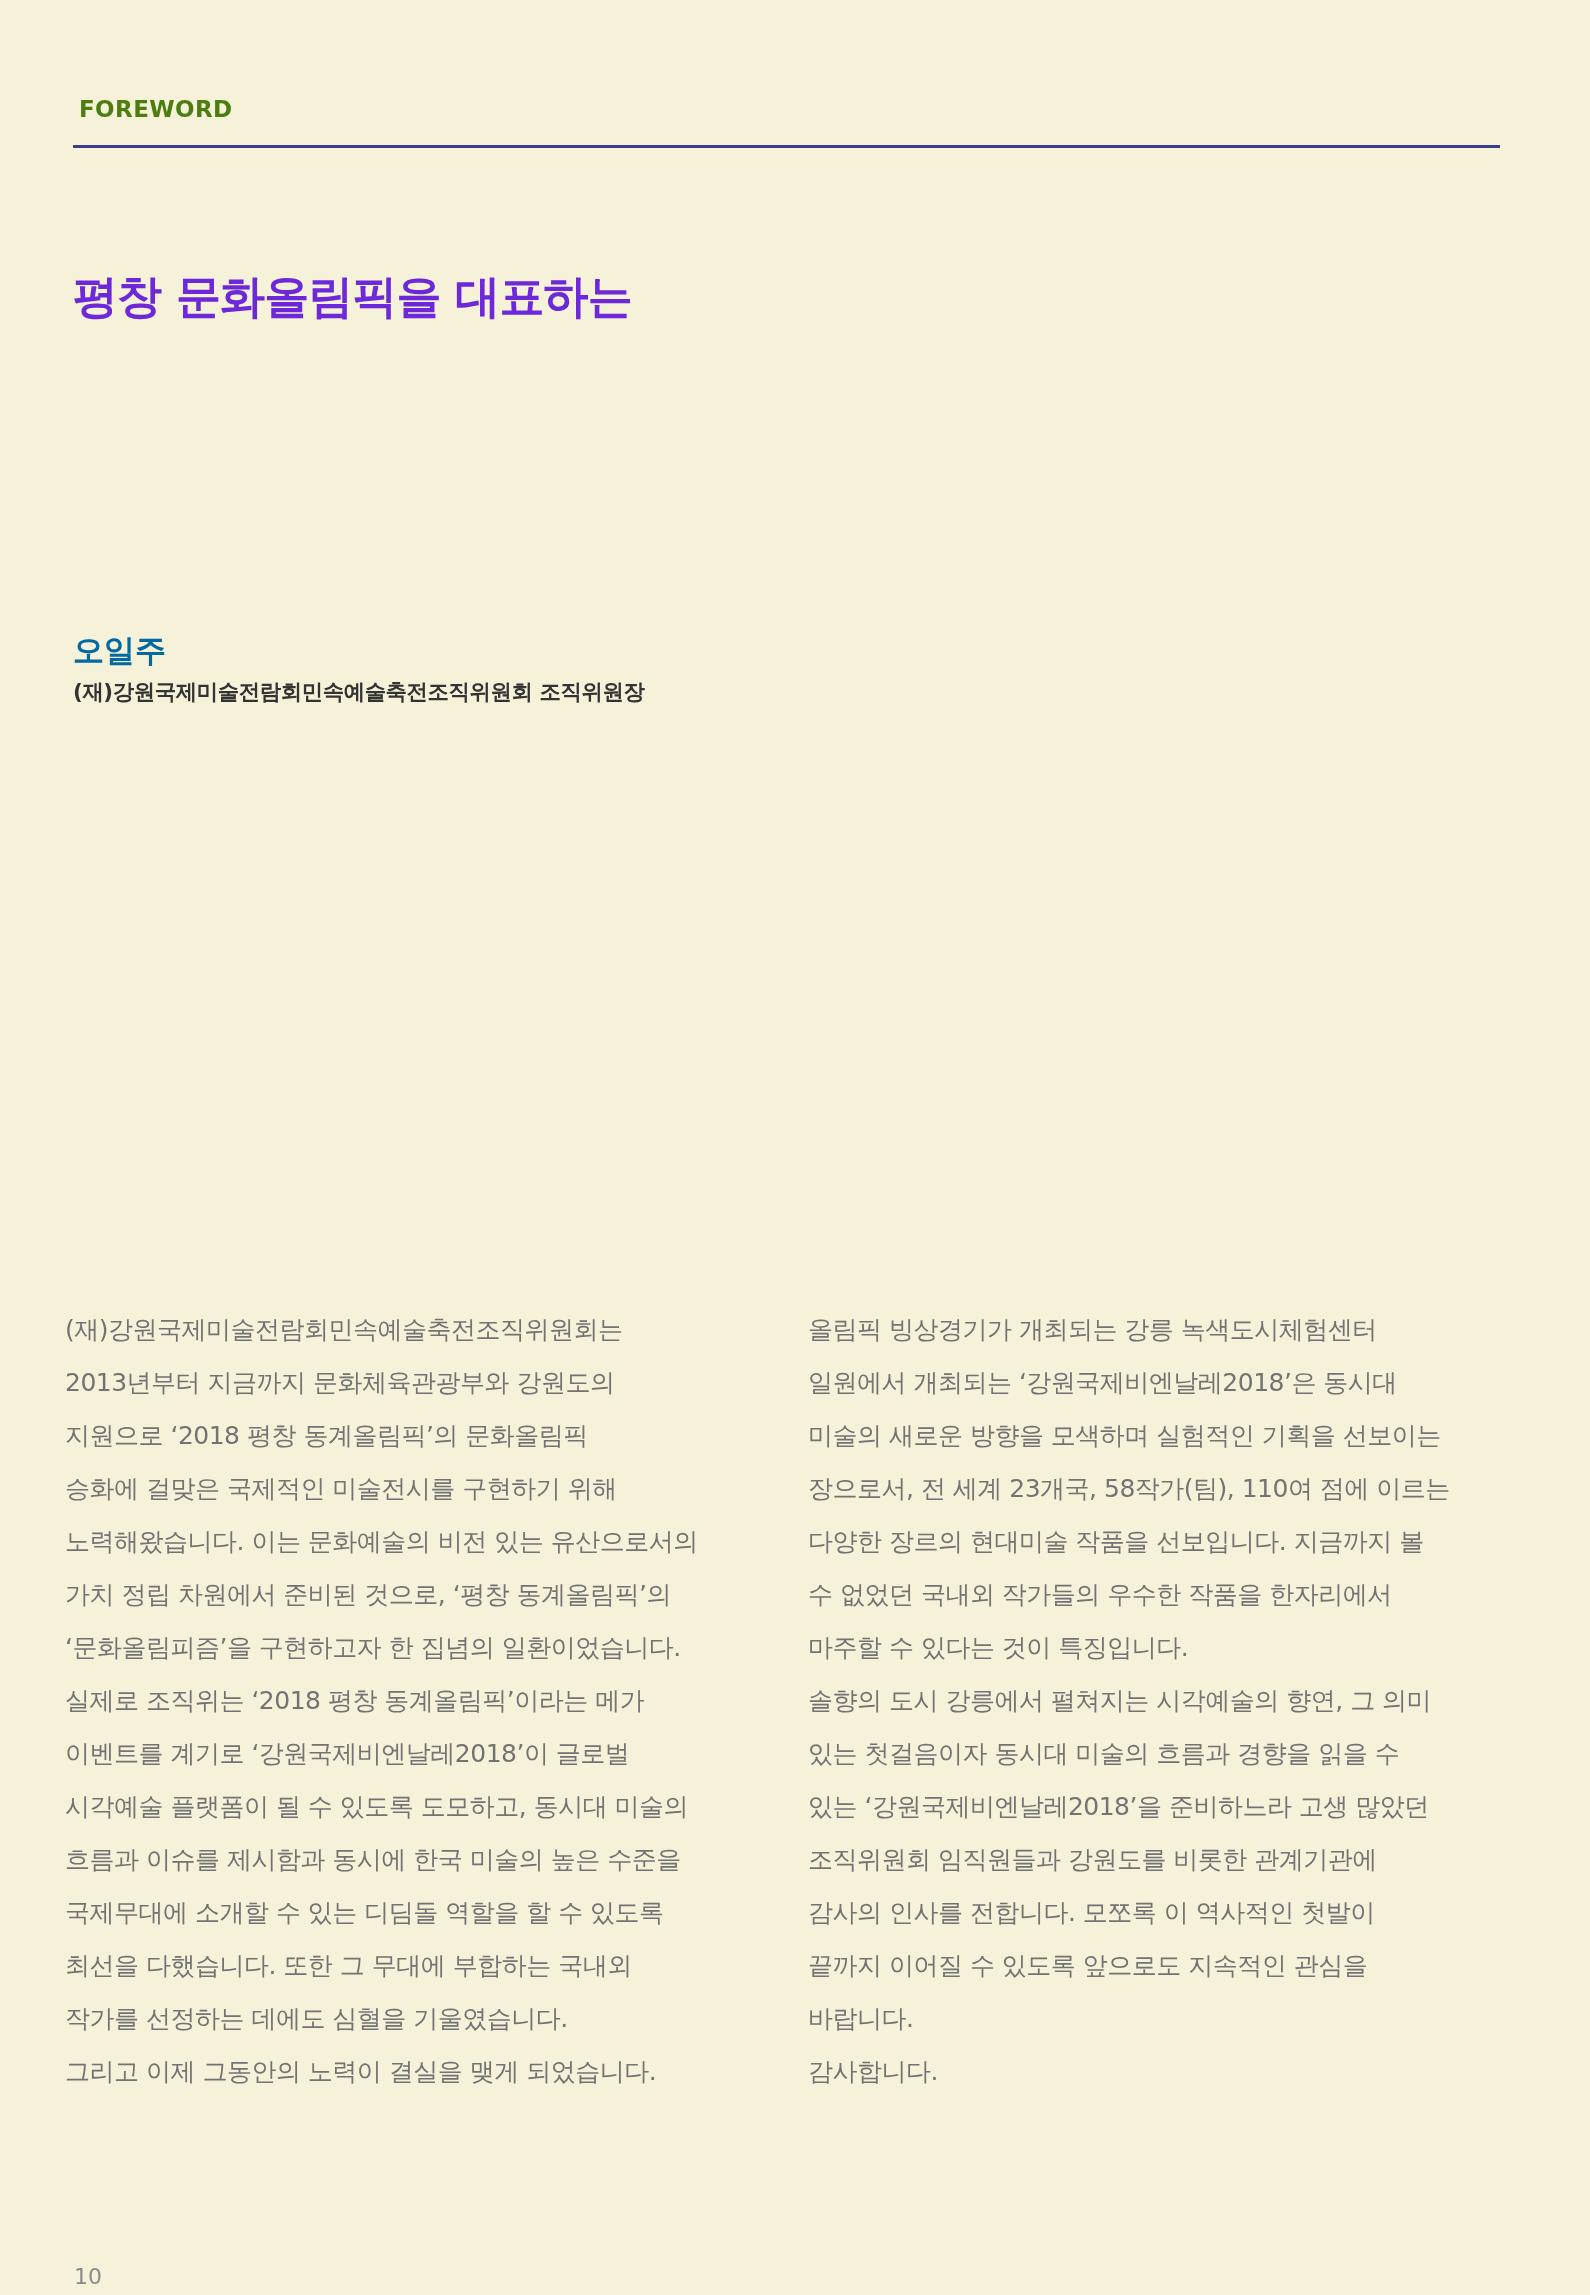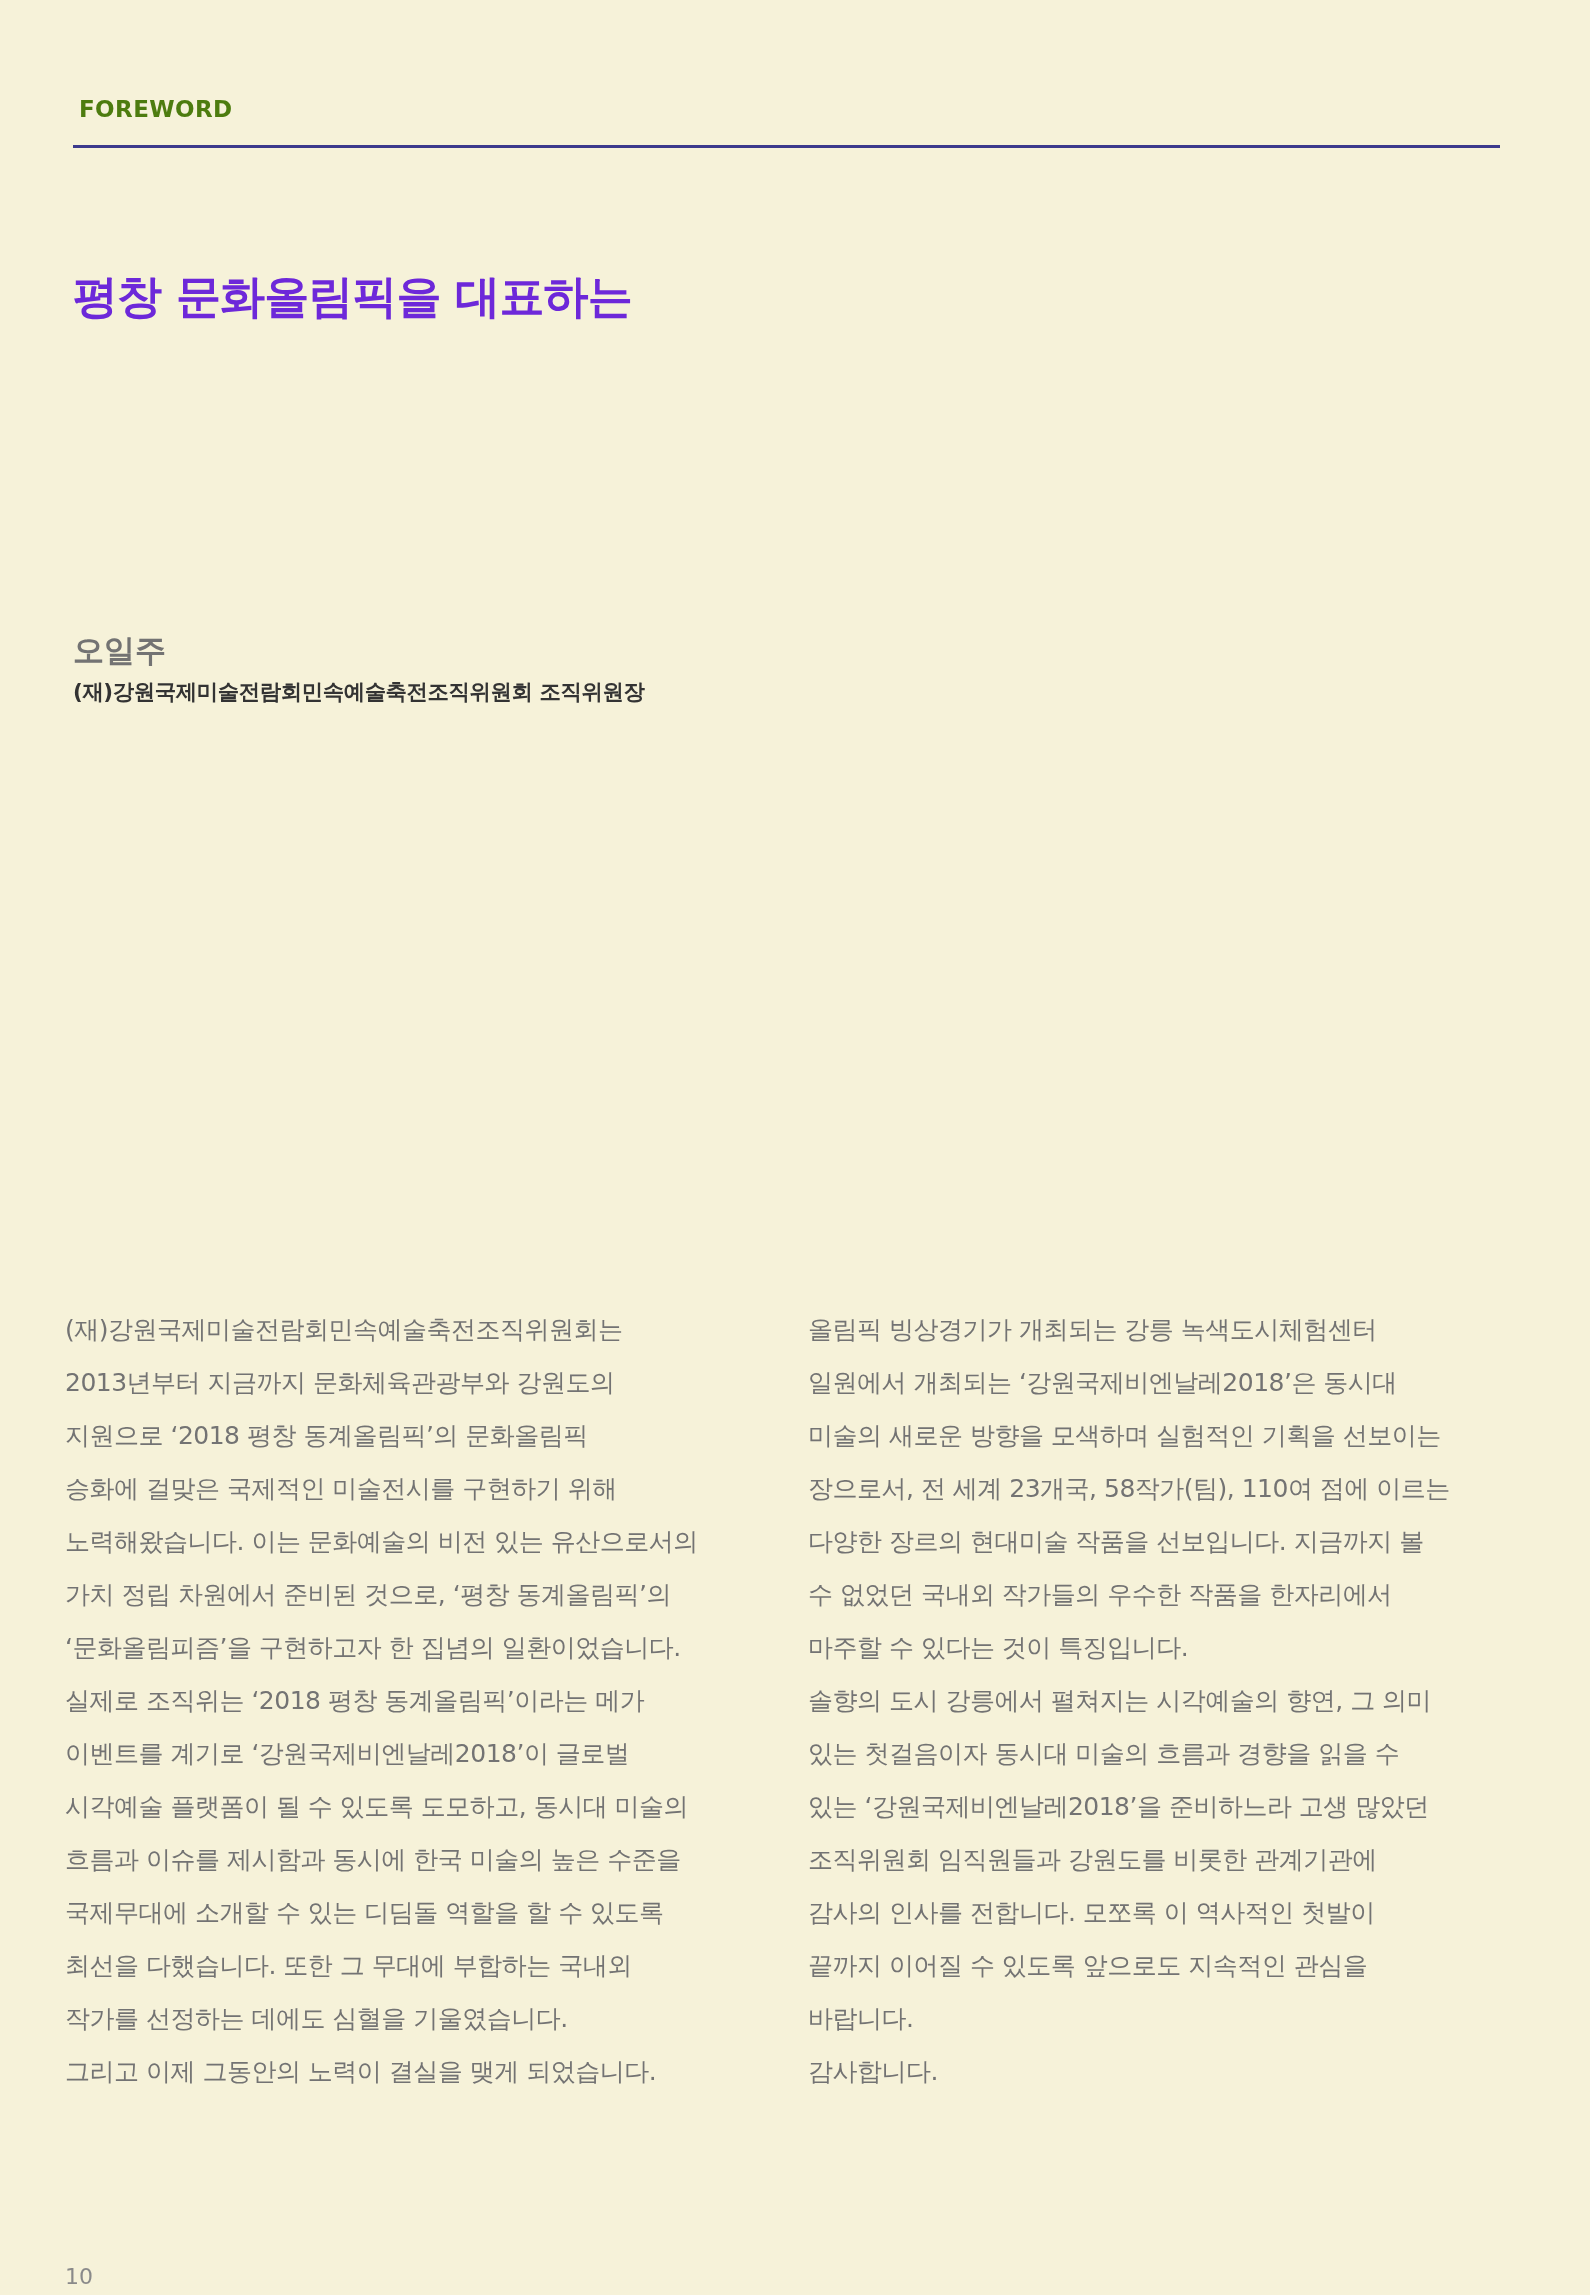--- a/index.html
+++ b/index.html
@@ -41,21 +41,21 @@
       line-height: 72px;
       color: #6d28d9;
       letter-spacing: -0.9px;
     }
     .author-name {
       position: absolute;
       left: 73px;
       top: 630px;
       font-size: 31px;
       font-weight: bold;
-      color: #737373;
+      color: #0369a1;
     }
     .author-role {
       position: absolute;
       left: 73px;
       top: 677px;
       font-size: 21.4px;
       font-weight: bold;
       color: #333;
       letter-spacing: -0.4px;
     }
@@ -69,21 +69,21 @@
       letter-spacing: -0.5px;
     }
     .col-left { left: 65px; }
     .col-right { left: 808px; }
     .col .line {
       display: block;
       white-space: nowrap;
     }
     .page-number {
       position: absolute;
-      left: 65px;
+      left: 74px;
       top: 2264px;
       font-size: 22px;
       color: #8a8a8a;
     }
   </style>
 </head>
 <body>
 
 <div class="section-label">FOREWORD</div>
 <div class="header-rule"></div>

